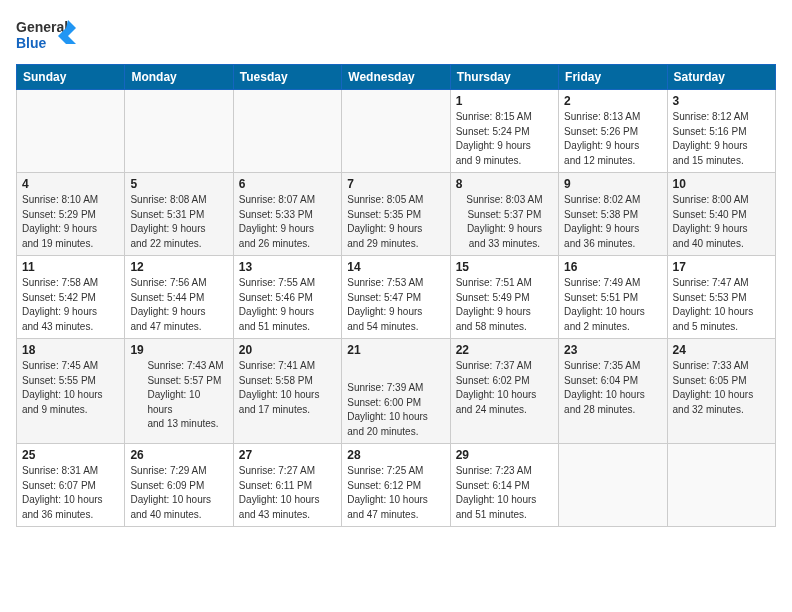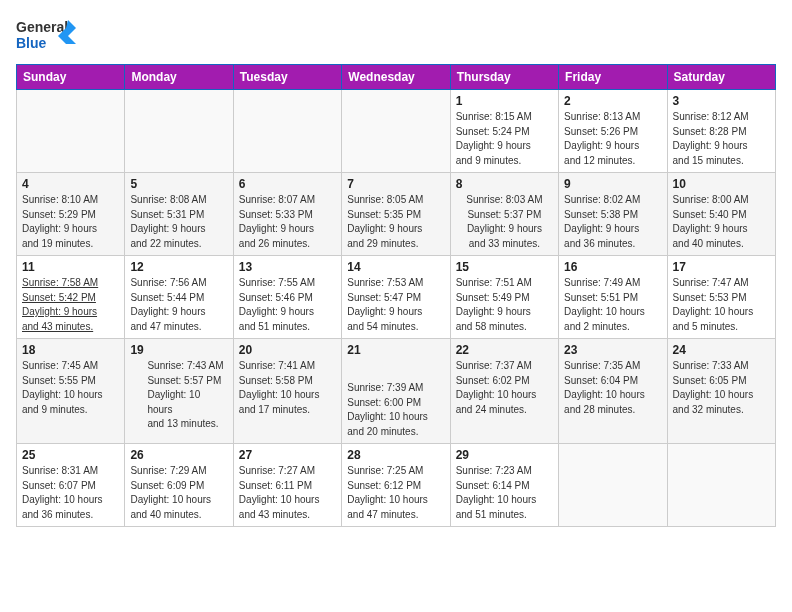--- a/index.html
+++ b/index.html
@@ -19,21 +19,21 @@
     .logo {
       display: flex;
       align-items: center;
       gap: 4px;
     }
     .title-block { text-align: right; }
     .month-title { font-size: 36px; font-weight: bold; color: #222; line-height: 1.1; }
     .location-title { font-size: 16px; color: #444; margin-top: 2px; }
     .calendar { width: 100%; border-collapse: collapse; }
     .calendar th {
-      background: #a21caf;
+      background: #0369a1;
       color: #fff;
       font-size: 12px;
       font-weight: bold;
       text-align: left;
       padding: 5px 6px;
       border: 1px solid #1565c0;
     }
     .calendar td {
       border: 1px solid #ccc;
       vertical-align: top;
@@ -95,21 +95,21 @@
         <td>
           <div class="day-number">2</div>
           <div class="day-info" style="white-space: pre-line;">Sunrise: 8:13 AM
 Sunset: 5:26 PM
 Daylight: 9 hours
 and 12 minutes.</div>
         </td>
         <td>
           <div class="day-number">3</div>
           <div class="day-info" style="white-space: pre-line;">Sunrise: 8:12 AM
-Sunset: 8:28 PM
+Sunset: 5:16 PM
 Daylight: 9 hours
 and 15 minutes.</div>
         </td>
       </tr>
       <tr>
         <td>
           <div class="day-number">4</div>
           <div class="day-info" style="white-space: pre-line;">Sunrise: 8:10 AM
 Sunset: 5:29 PM
 Daylight: 9 hours
@@ -154,21 +154,21 @@
           <div class="day-number">10</div>
           <div class="day-info" style="white-space: pre-line;">Sunrise: 8:00 AM
 Sunset: 5:40 PM
 Daylight: 9 hours
 and 40 minutes.</div>
         </td>
       </tr>
       <tr>
         <td>
           <div class="day-number">11</div>
-          <div class="day-info" style="white-space: pre-line; text-decoration: underline;">Sunrise: 7:58 AM
+          <div class="day-info" style="white-space: pre-line;">Sunrise: 7:58 AM
 Sunset: 5:42 PM
 Daylight: 9 hours
 and 43 minutes.</div>
         </td>
         <td>
           <div class="day-number">12</div>
           <div class="day-info" style="white-space: pre-line;">Sunrise: 7:56 AM
 Sunset: 5:44 PM
 Daylight: 9 hours
 and 47 minutes.</div>

